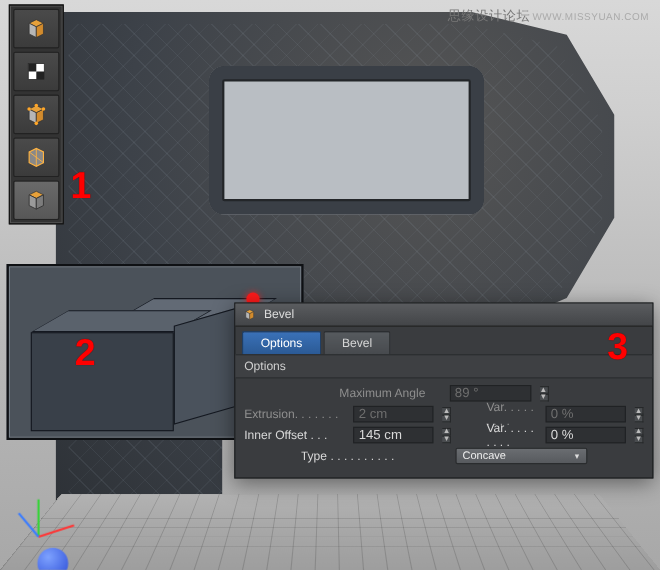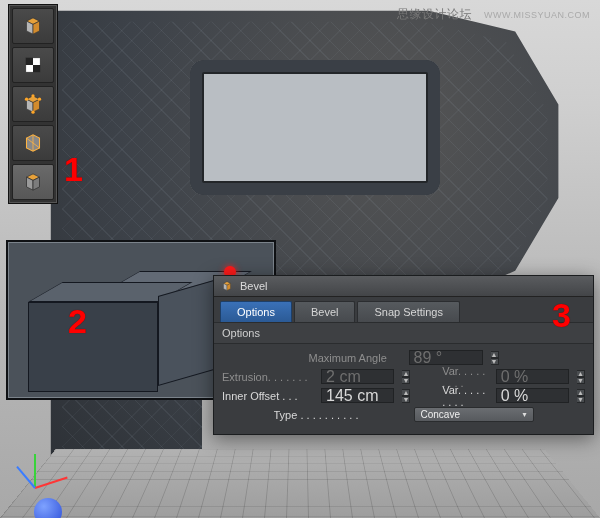--- a/index.html
+++ b/index.html
@@ -47,21 +47,21 @@
   }
   .letterP .hole{
     position:absolute; left:150px; top:70px; width:250px; height:135px;
     background:#b9bec3;
     border-radius:14px;
     box-shadow:0 0 0 12px #3a3f46 inset, 0 0 0 14px #232629 inset;
   }
   .watermark{
     position:absolute; top:6px; right:10px;
     color:#888; font-size:12px; letter-spacing:.5px;
-    display:flex; gap:12px; align-items:center;
+    display:flex; gap:2px; align-items:center;
   }
   .watermark .cn{ color:#777; font-size:12px; font-family:"Microsoft YaHei",Arial; }
   .watermark .en{ color:#aaa; font-size:9px; }
 
   
   .toolbar{
     position:absolute; left:8px; top:4px;
     width:50px;
     background:#333; border:1px solid #111;
     padding:3px; display:flex; flex-direction:column; gap:3px;
@@ -150,21 +150,21 @@
     padding:4px 8px; background:#3e4043; border-top:1px solid #2a2c2e;
     border-bottom:1px solid #2a2c2e; color:#cfcfcf; font-size:11px;
   }
   .opts{ padding:4px 8px 10px 8px; }
   .row{ display:flex; align-items:center; height:19px; gap:8px;justify-content:center; }
   .lbl{ width:92px; color:#8e8e8e; font-size:11px; white-space:nowrap; overflow:hidden;}
   .lbl.on{ color:#d8d8d8; }
   .numbox{
     width:74px; height:15px;
     background:#2e3033; border:1px solid #202224;
-    color:#d8d8d8; font-size:16px; padding:1px 4px; line-height:15px;
+    color:#d8d8d8; font-size:12px; padding:1px 4px; line-height:15px;
     display:flex; justify-content:space-between; align-items:center;
   }
   .numbox.dis{ color:#6e6e6e; }
   .spin{ width:8px; display:flex; flex-direction:column; }
   .spin span{ height:7px; background:#4a4d50; border:1px solid #26282a; border-left:none; font-size:7px; text-align:center; line-height:6px; color:#bbb;}
   .gap{ width:16px; }
   .rlab{ width:46px; color:#8e8e8e; font-size:11px; text-align:left;}
   .rlab.on{ color:#d8d8d8; }
   .chk{ width:11px; height:11px; background:#2e3033; border:1px solid #1f2123; margin-right:4px;}
   .dd{
@@ -264,21 +264,20 @@
     <svg class="cube-ic" viewBox="0 0 32 32">
       <polygon class="cb-top" points="8,10 16,6 24,10 16,14"></polygon>
         <polygon class="cb-body" points="8,10 16,14 16,26 8,22"></polygon>
         <polygon class="cb-side" points="24,10 24,22 16,26 16,14"></polygon>
     </svg>
     <span>Bevel</span>
   </div>
   <div class="tabs">
     <div class="tab active">Options</div>
     <div class="tab">Bevel</div>
-    <div class="tab">Snap Settings</div>
   </div>
   <div class="section-lbl">Options</div>
   <div class="opts">
 
     <div class="row">
       <span class="lbl">Maximum Angle</span>
       <span class="numbox dis">
           <span>89 °</span>
         </span>
       <span class="spin">

